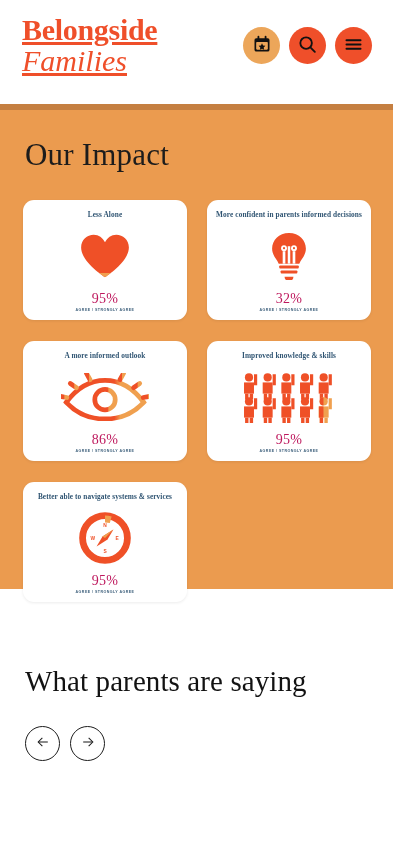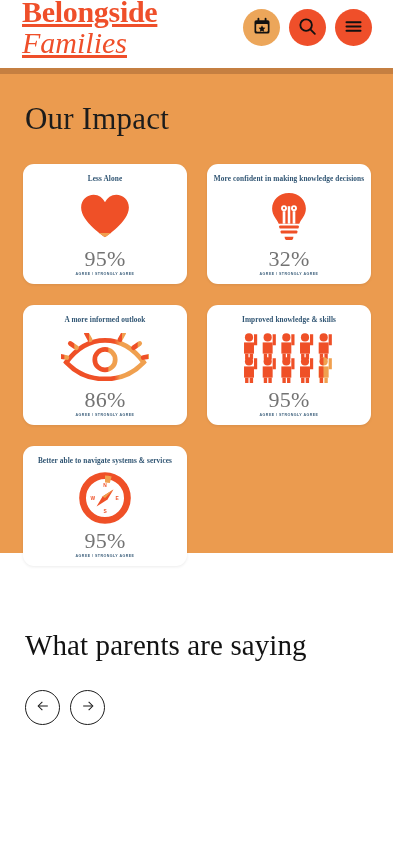--- a/index.html
+++ b/index.html
@@ -6,21 +6,21 @@
   html, body {
     width: 393px;
     height: 860px;
     overflow: hidden;
     background: #ffffff;
     font-family: "Liberation Sans", sans-serif;
   }
 
   
   .header {
-    height: 68px;
+    height: 104px;
     background: #ffffff;
     display: flex;
     align-items: center;
     justify-content: space-between;
     padding: 0 21px 13px 22px;
   }
   .logo {
     display: flex;
     flex-direction: column;
     line-height: 1.0;
@@ -108,22 +108,22 @@
   .card-icon {
     flex: 1;
     display: flex;
     align-items: center;
     justify-content: center;
     width: 100%;
     margin: 1px 0 0;
   }
   .card-stat {
     font-family: "Liberation Serif", serif;
-    font-size: 22px;
-    color: #737373;
+    font-size: 14px;
+    color: #be185d;
     font-weight: 400;
     line-height: 1;
     letter-spacing: 0.2px;
   }
   .card-sub {
     font-family: "Liberation Sans", sans-serif;
     font-size: 3.6px;
     color: #2f5472;
     letter-spacing: 0.45px;
     margin-top: 2.5px;
@@ -220,21 +220,21 @@
         <svg width="54" height="46" viewBox="0 0 60 52">
           <path d="M30 50 C30 50 3 33 3 16.5 C3 7.5 9.8 2 17.2 2 C23 2 27.4 5.6 30 10.4 C32.6 5.6 37 2 42.8 2 C50.2 2 57 7.5 57 16.5 C57 33 30 50 30 50 Z" fill="#ef5027"></path>
           <path d="M30 50 C30 50 26.8 48 23.4 45.3 L36.6 45.3 C33.2 48 30 50 30 50 Z" fill="#f0a04f"></path>
         </svg>
       </div>
       <div class="card-stat">95%</div>
       <div class="card-sub">AGREE / STRONGLY AGREE</div>
     </div>
 
     <div class="card">
-      <div class="card-title">More confident in making knowledge decisions</div>
+      <div class="card-title">More confident in parents informed decisions</div>
       <div class="card-icon">
         <svg width="40" height="48" viewBox="0 0 44 54">
           <path d="M22 1 C10.4 1 3 9.2 3 18.6 C3 26.4 8.4 30.6 10.4 35.6 L33.6 35.6 C35.6 30.6 41 26.4 41 18.6 C41 9.2 33.6 1 22 1 Z" fill="#ef5027"></path>
           <rect x="11" y="37.6" width="22" height="3.4" rx="1.0" fill="#ef5027"></rect>
           <rect x="12.6" y="43.2" width="18.8" height="3.4" rx="1.0" fill="#ef5027"></rect>
           <path d="M17 50.4 h10 a5 5 0 0 1 -10 0 Z" fill="#ef5027"></path>
           <rect x="11" y="37.6" width="22" height="3.4" rx="1.0" fill="#ffffff" opacity="0"></rect>
           <g fill="#ffffff">
             <rect x="20.6" y="16" width="2.8" height="19.6"></rect>
             <circle cx="16.4" cy="18.2" r="3.3"></circle>

